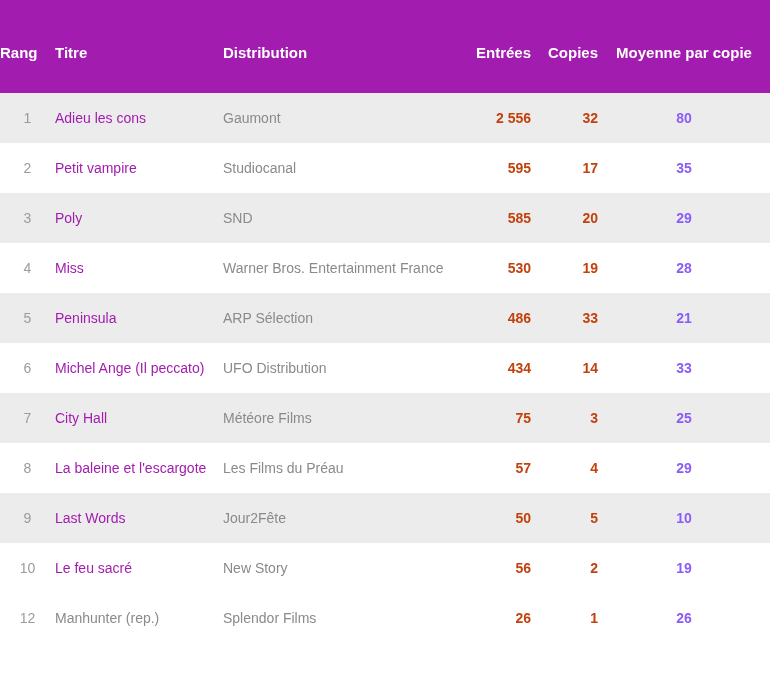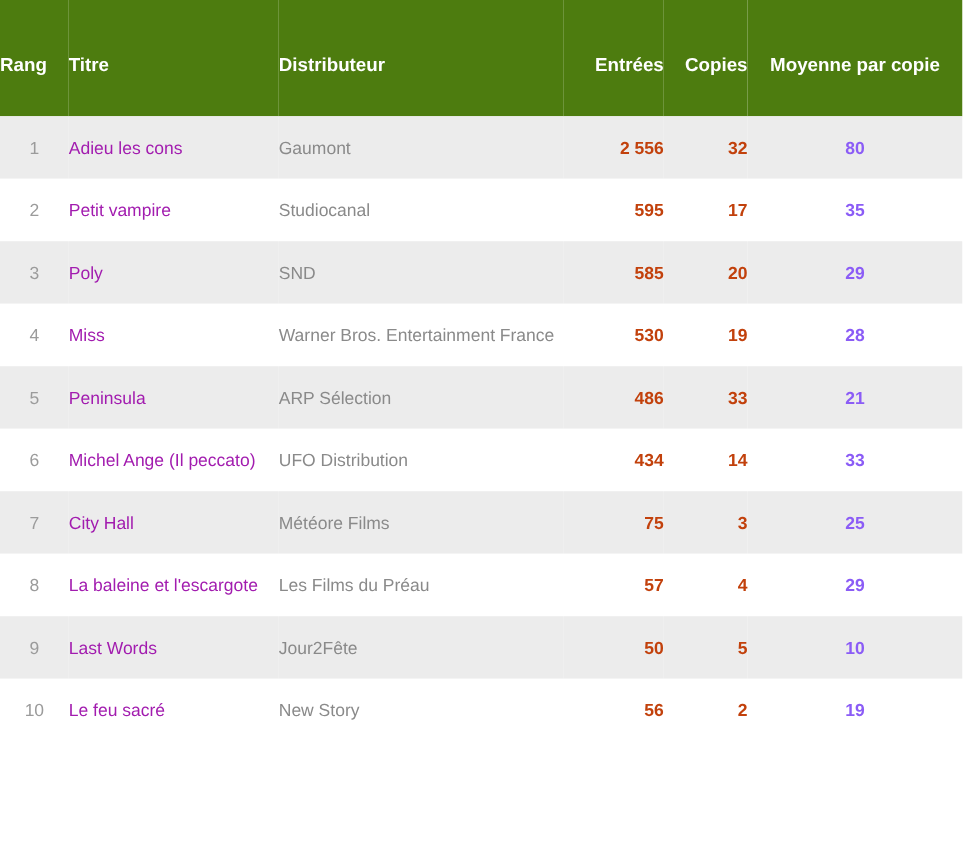--- a/index.html
+++ b/index.html
@@ -16,21 +16,21 @@
   }
 
   .boxoffice-table {
     width: 770px;
     border-collapse: collapse;
     table-layout: fixed;
   }
 
   
   .boxoffice-table thead tr {
-    background: #4d7c0f;
+    background: #a21caf;
     margin-left: 28px;
   }
   .boxoffice-table thead th {
     color: #ffffff;
     font-size: 15px;
     font-weight: bold;
     height: 93px;
     vertical-align: bottom;
     padding: 0 0 30px 0;
     line-height: 21px;
@@ -115,21 +115,21 @@
     <col class="col-titre">
     <col class="col-distrib">
     <col class="col-entrees">
     <col class="col-copies">
     <col class="col-moyenne">
   </colgroup>
   <thead>
     <tr>
       <th class="th-rang">Rang</th>
       <th class="th-titre">Titre</th>
-      <th class="th-distrib">Distributeur</th>
+      <th class="th-distrib">Distribution</th>
       <th class="th-entrees">Entrées</th>
       <th class="th-copies">Copies</th>
       <th class="th-moyenne">Moyenne par copie</th>
     </tr>
   </thead>
   <tbody id="table-body">
       <tr class="row-odd">
         <td class="cell-rang">1</td>
         <td class="cell-titre"><span class="title-link">Adieu les cons</span></td>
         <td class="cell-distrib">Gaumont</td>
@@ -202,14 +202,22 @@
         <td class="cell-moyenne">10</td>
       </tr>
       <tr class="row-even">
         <td class="cell-rang">10</td>
         <td class="cell-titre"><span class="title-link">Le feu sacré</span></td>
         <td class="cell-distrib">New Story</td>
         <td class="cell-num">56</td>
         <td class="cell-num">2</td>
         <td class="cell-moyenne">19</td>
       </tr>
+      <tr class="row-even">
+        <td class="cell-rang">12</td>
+        <td class="cell-titre"><span class="title-plain">Manhunter (rep.)</span></td>
+        <td class="cell-distrib">Splendor Films</td>
+        <td class="cell-num">26</td>
+        <td class="cell-num">1</td>
+        <td class="cell-moyenne">26</td>
+      </tr>
     </tbody>
 </table>
 
 </body></html>

